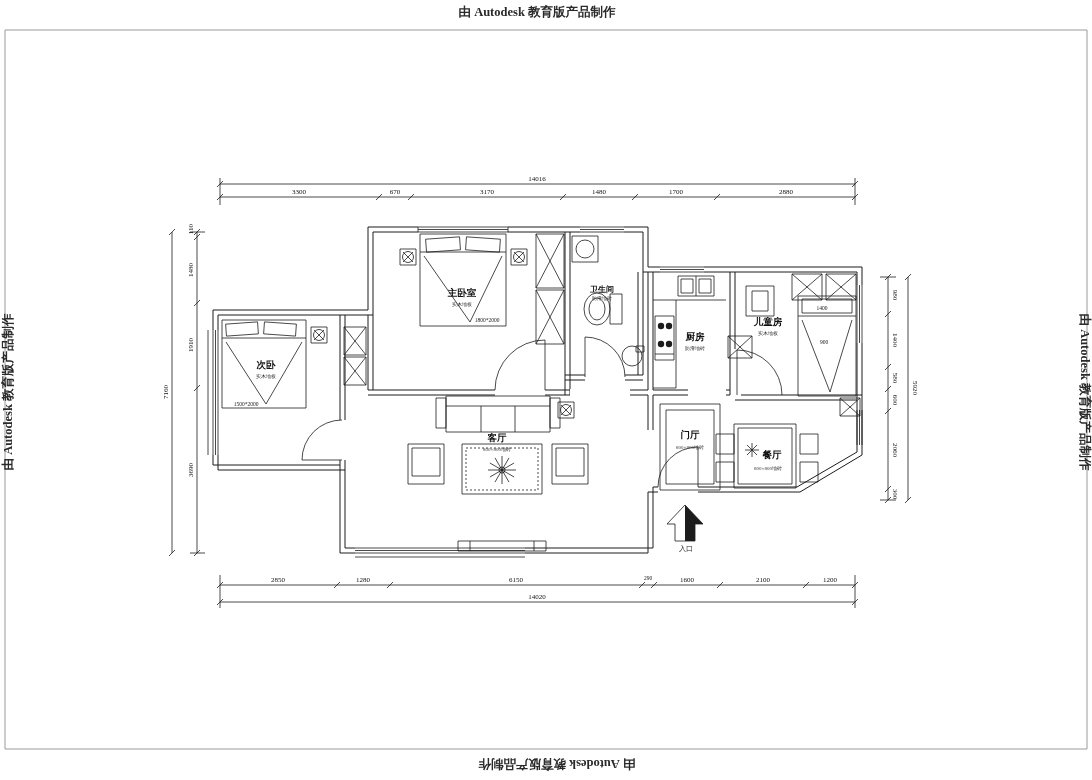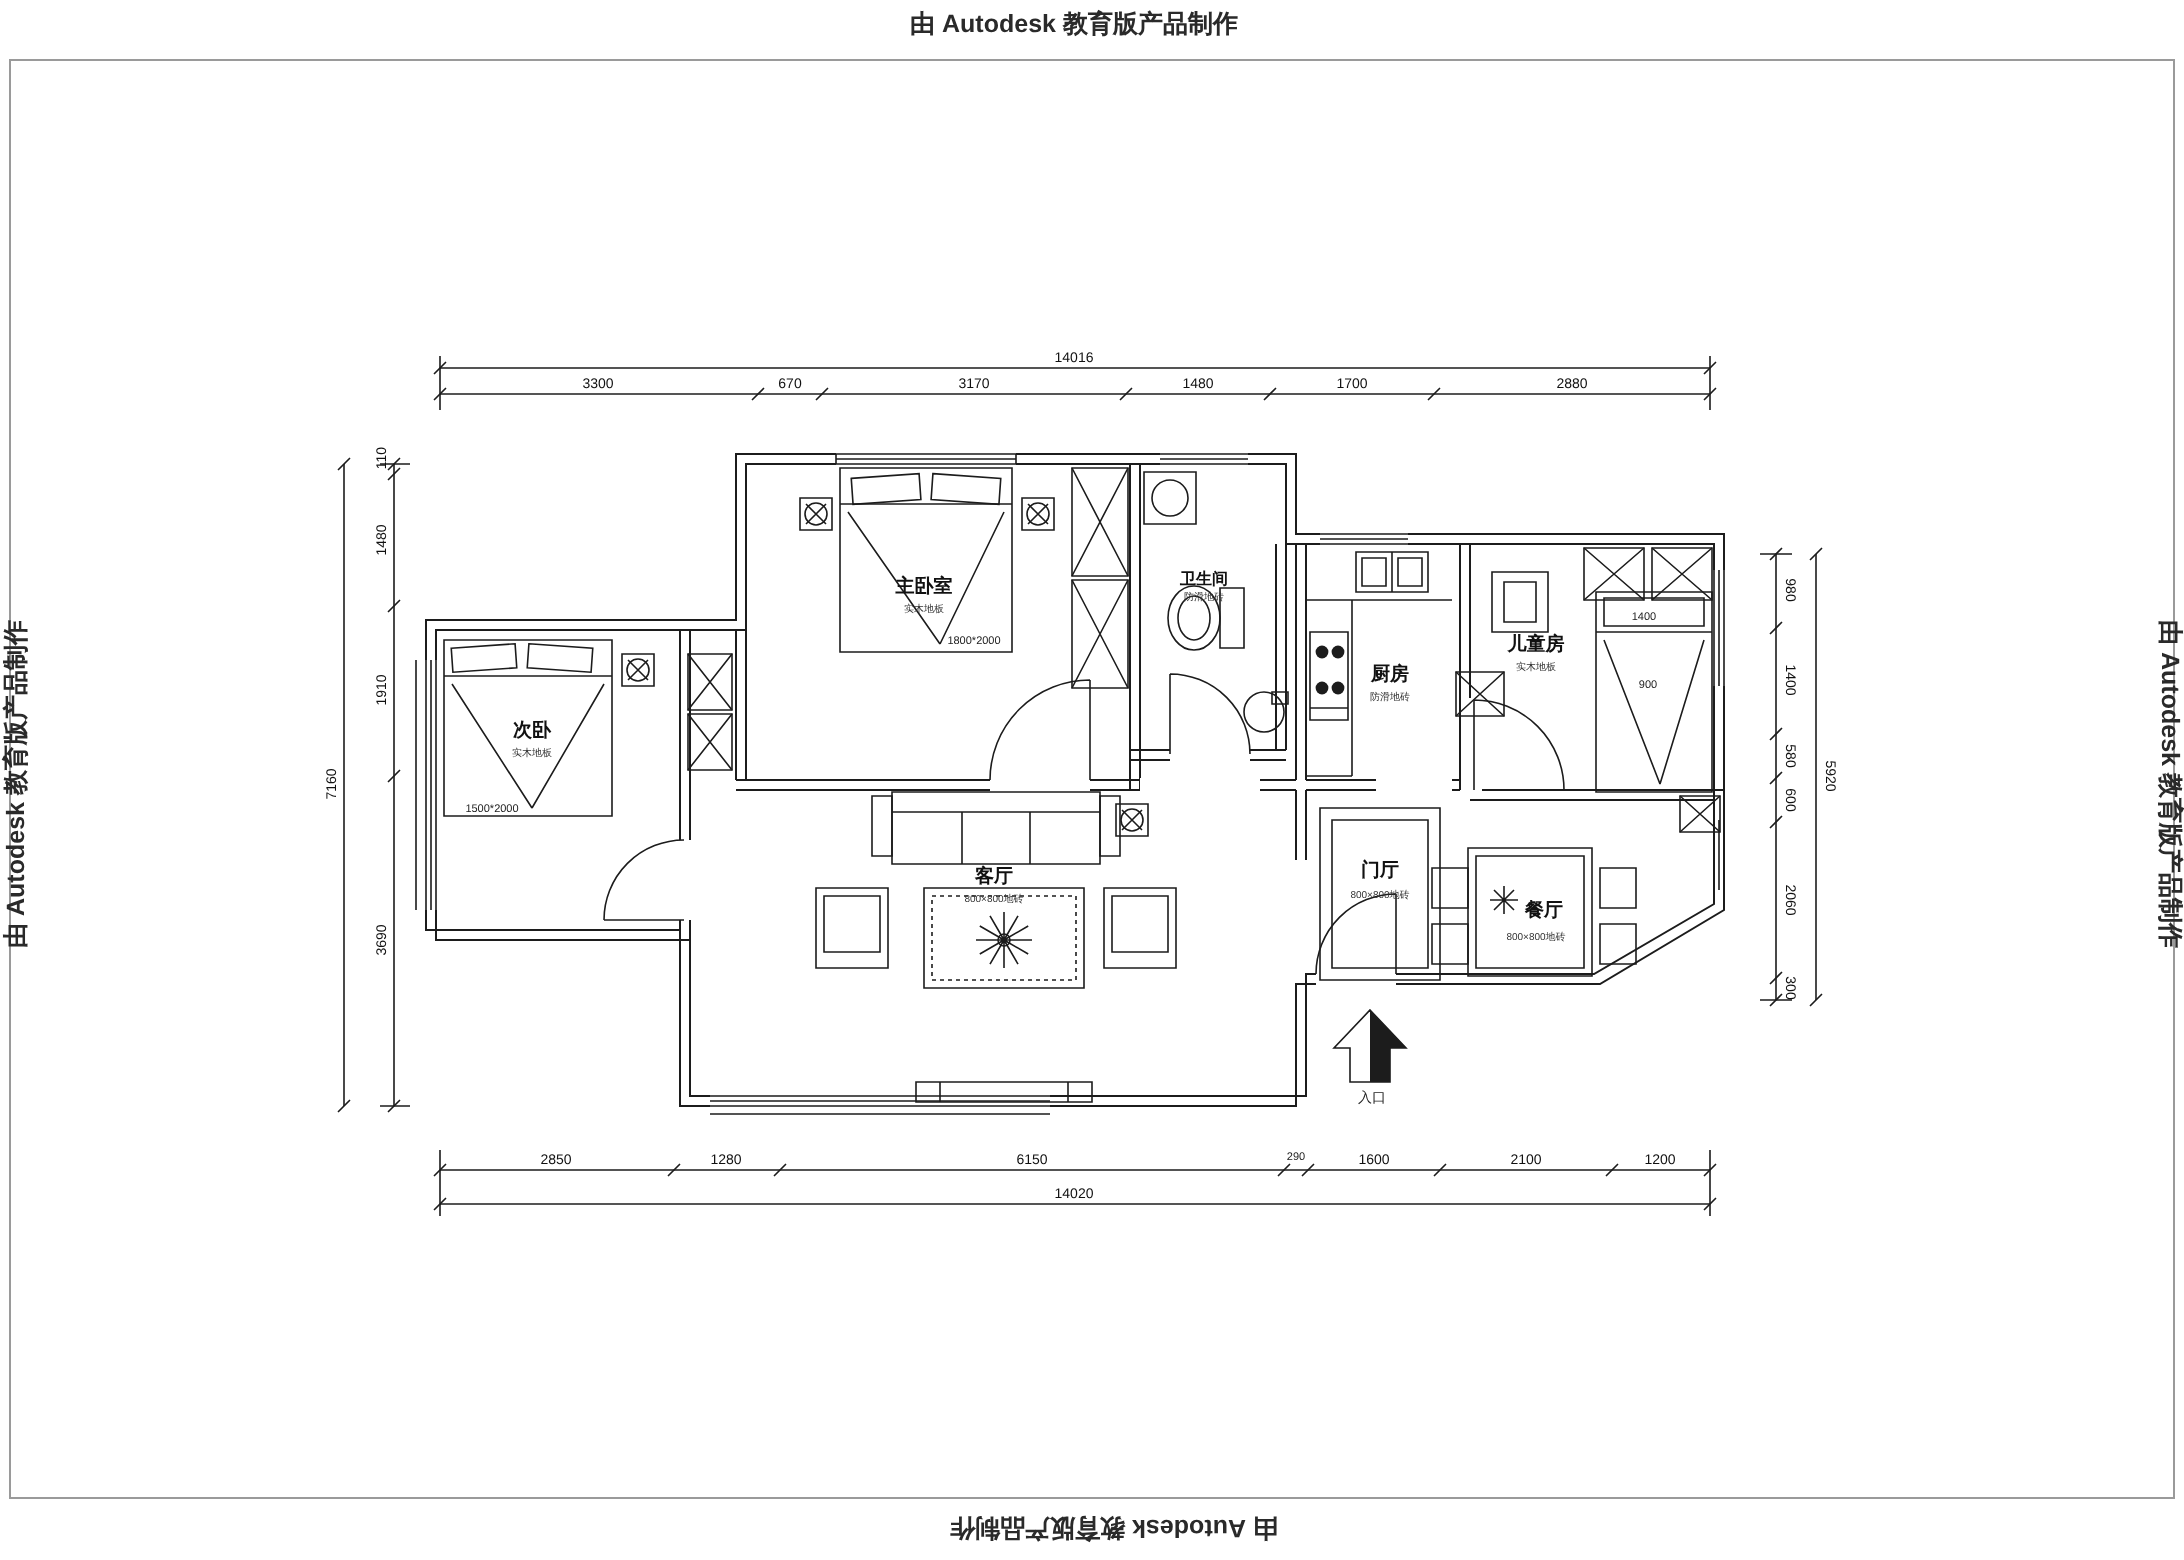--- a/index.html
+++ b/index.html
@@ -1,17 +1,17 @@
 <!DOCTYPE html>
 <html><head>
 <meta charset="utf-8">
 <style>
   html,body{margin:0;padding:0;background:#ffffff;}
   #stage{position:relative;width:1092px;height:780px;background:#fff;overflow:hidden;
-         font-family:Liberation Sans, sans-serif;}
+         font-family:Liberation Serif, serif;}
   svg{position:absolute;left:0;top:0;}
   svg *{vector-effect:non-scaling-stroke;}
   .wall{stroke:#1c1c1c;stroke-width:1;fill:none;}
   .thin{stroke:#1c1c1c;stroke-width:0.8;fill:none;}
   .punch{fill:#ffffff;stroke:none;}
   .fillb{fill:#1c1c1c;stroke:none;}
   .roomlabel{font-size:9.5px;fill:#111;text-anchor:middle;font-weight:bold;}
   .roomnote{font-size:5px;fill:#333;text-anchor:middle;}
   .dimtext{font-size:7px;fill:#111;text-anchor:middle;}
   .dimtiny{font-size:5.5px;fill:#222;text-anchor:middle;}

